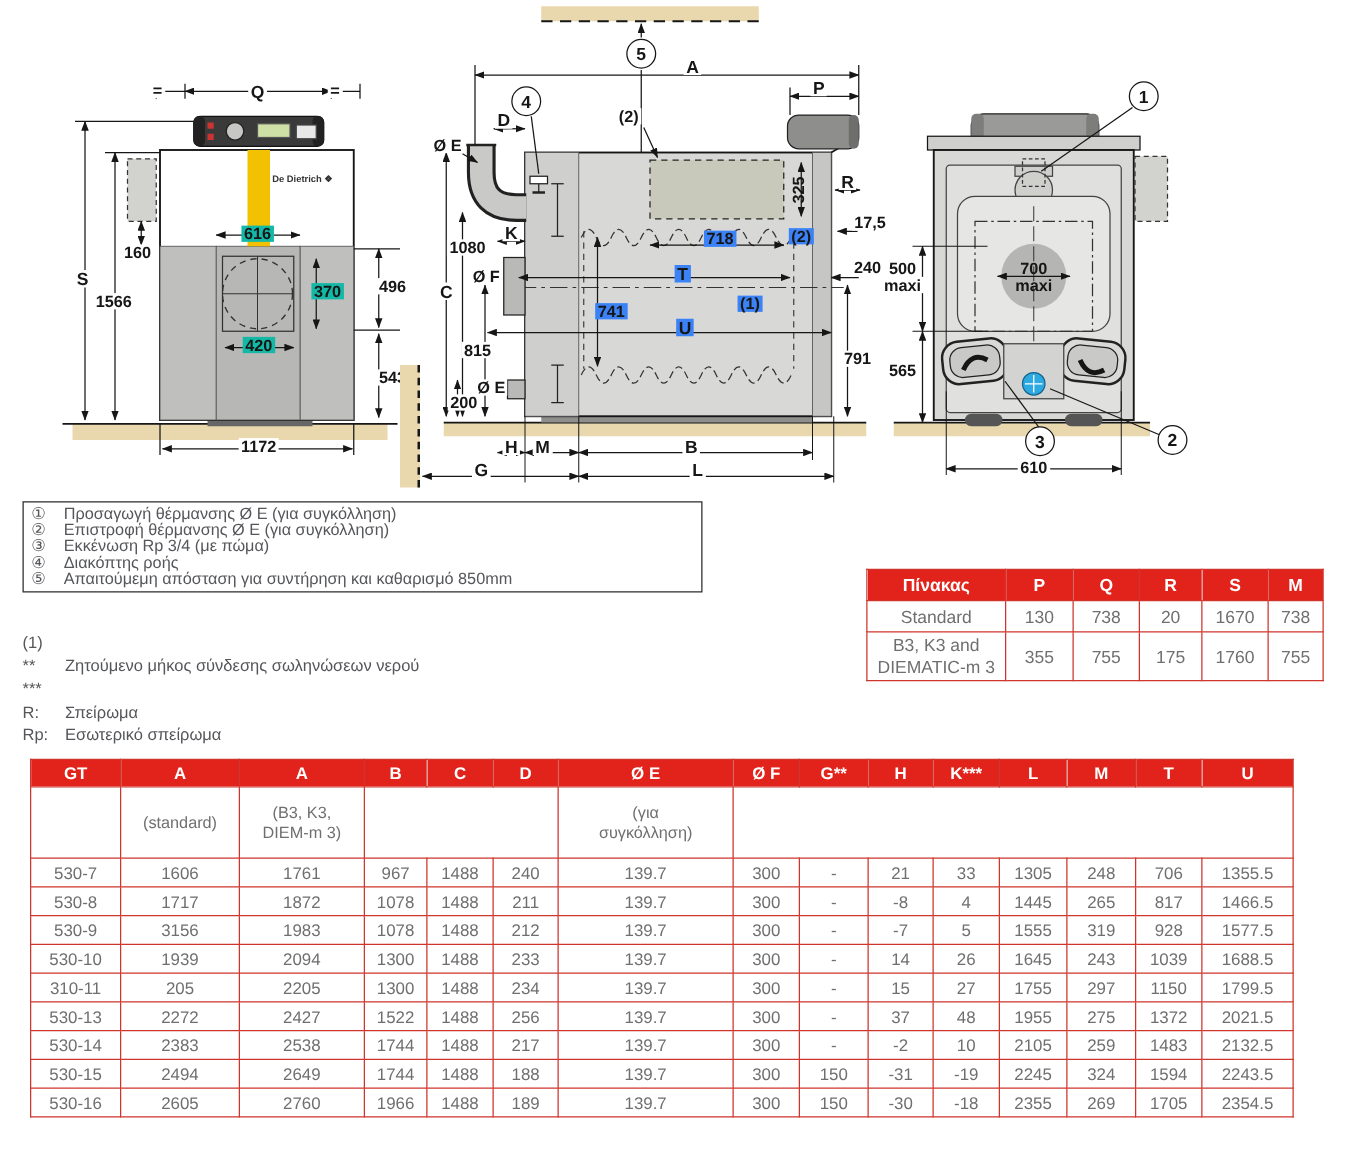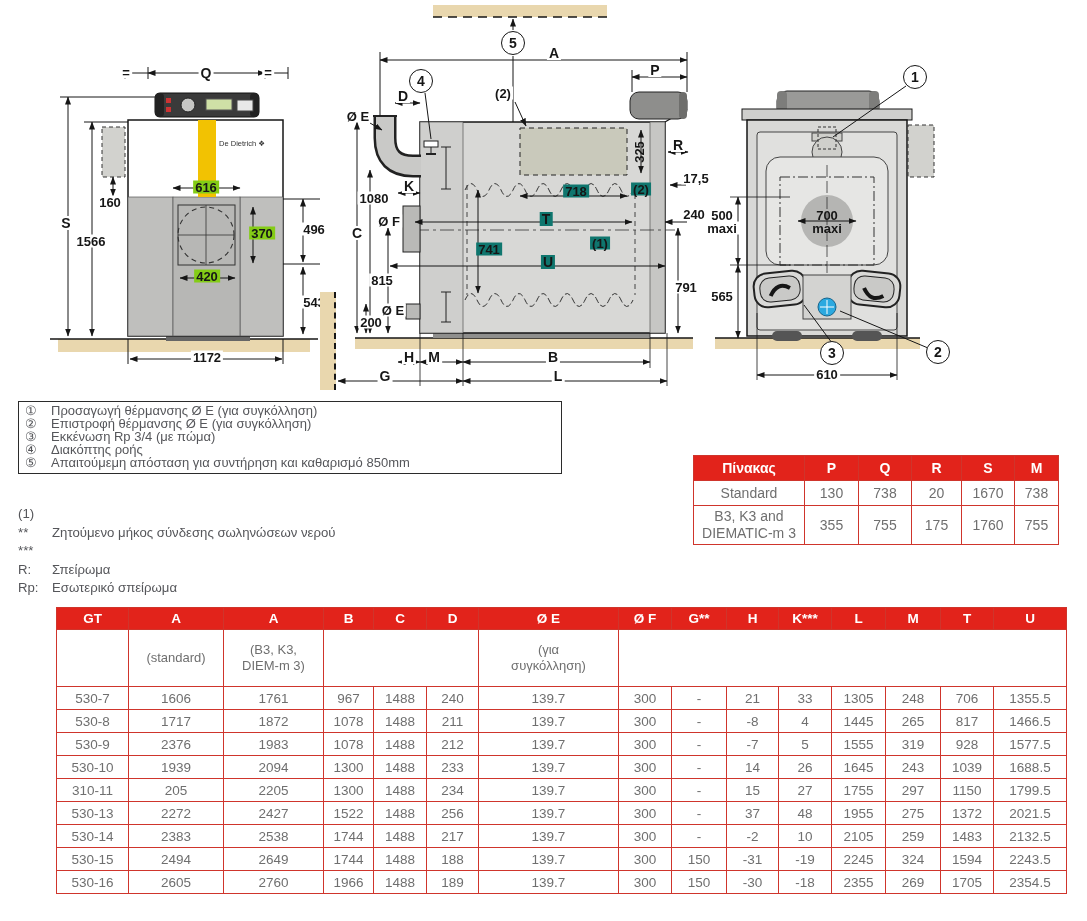--- a/index.html
+++ b/index.html
@@ -5,41 +5,41 @@
   html,body{margin:0;padding:0;background:#fff;}
   #page{position:relative;width:1087px;height:921px;background:#fff;
         font-family:"Liberation Sans",sans-serif;overflow:hidden;}
   .abs{position:absolute;}
   svg{display:block;}
   
   .dim{position:absolute;transform:translate(-50%,-50%);font-weight:bold;
        font-size:13px;color:#161616;white-space:nowrap;line-height:1;}
   .ltr{font-size:14px;}
   .bgw{background:#fff;padding:0 2px;}
-  .bgg{background:#0f766e;padding:0 2px;text-align:right;}
-  .bgg2{background:#84cc16;padding:0 2px;}
+  .bgg{background:#3b82f6;padding:0 2px;text-align:right;}
+  .bgg2{background:#14b8a6;padding:0 2px;}
   .rot{transform:translate(-50%,-50%) rotate(-90deg);}
   .callout{position:absolute;transform:translate(-50%,-50%);width:22px;height:22px;
        border:1.6px solid #161616;border-radius:50%;background:#fff;text-align:center;
        line-height:22px;font-weight:bold;font-size:14px;color:#161616;}
-  .brand{position:absolute;transform:translate(-50%,-50%);font-size:7.5px;font-weight:normal;color:#333;white-space:nowrap;text-align:center;}
+  .brand{position:absolute;transform:translate(-50%,-50%);font-size:7.5px;font-weight:bold;color:#333;white-space:nowrap;text-align:center;}
   
   #legend{left:18px;top:401px;width:544px;height:73px;border:1.3px solid #2b2b2b;
           box-sizing:border-box;padding:3px 6px;}
   .lrow{display:flex;align-items:flex-start;line-height:12.9px;font-size:13px;color:#55565a;}
   .lnum{width:26px;flex:none;font-size:13px;}
   
   #notes{left:18px;top:505px;width:630px;}
   .nrow{display:flex;line-height:18.6px;font-size:13.2px;color:#55565a;}
   .nkey{width:34px;flex:none;}
   
   table{border-collapse:collapse;table-layout:fixed;}
   #smalltable{left:652px;top:455px;margin-left:41px;}
   #smalltable table{width:365px;}
-  #maintable{left:36px;top:607px;padding-left:20px;}
+  #maintable{left:4px;top:607px;padding-left:20px;}
   #maintable table{width:1010px;}
   th,td{border:1px solid #cf352c;text-align:center;overflow:hidden;}
   th{background:#e2231b;color:#fff;font-weight:bold;font-size:13.5px;height:21px;padding:0;}
   td{color:#6f6f6f;font-size:13.5px;padding:0;}
   #smalltable th{height:24px;font-size:14px;}
   #smalltable td{height:24px;font-size:14px;}
   #smalltable tr.tall td{height:38px;line-height:17px;}
   #maintable td{height:22px;}
   #maintable tr.sub td{height:56px;font-size:13px;line-height:16px;vertical-align:middle;}
   .wall{background:#e9d7ae;}
@@ -474,21 +474,21 @@
             <td>-</td>
             <td>-8</td>
             <td>4</td>
             <td>1445</td>
             <td>265</td>
             <td>817</td>
             <td>1466.5</td>
           </tr>
           <tr>
             <td>530-9</td>
-            <td>2376</td>
+            <td>3156</td>
             <td>1983</td>
             <td>1078</td>
             <td>1488</td>
             <td>212</td>
             <td>139.7</td>
             <td>300</td>
             <td>-</td>
             <td>-7</td>
             <td>5</td>
             <td>1555</td>

